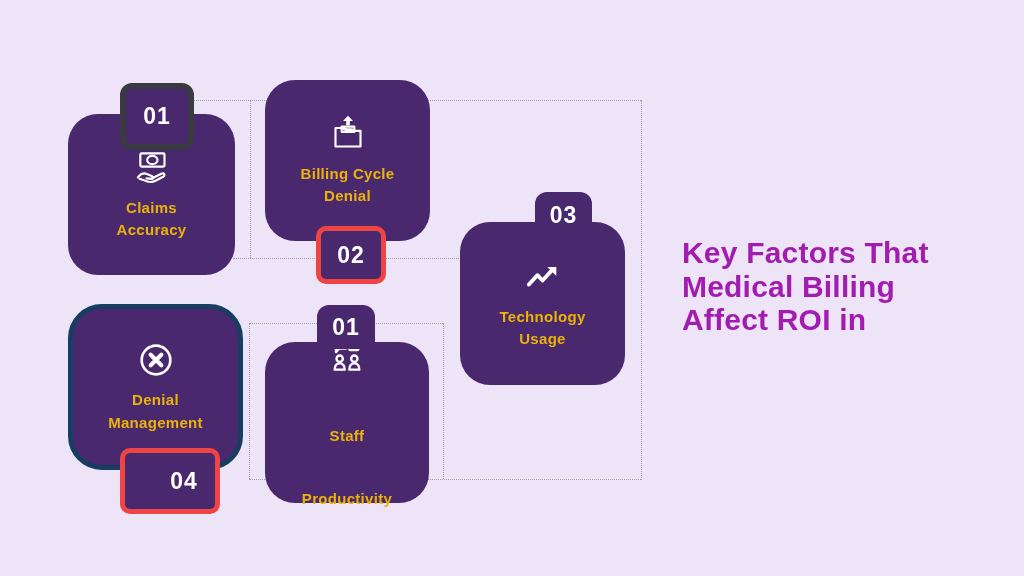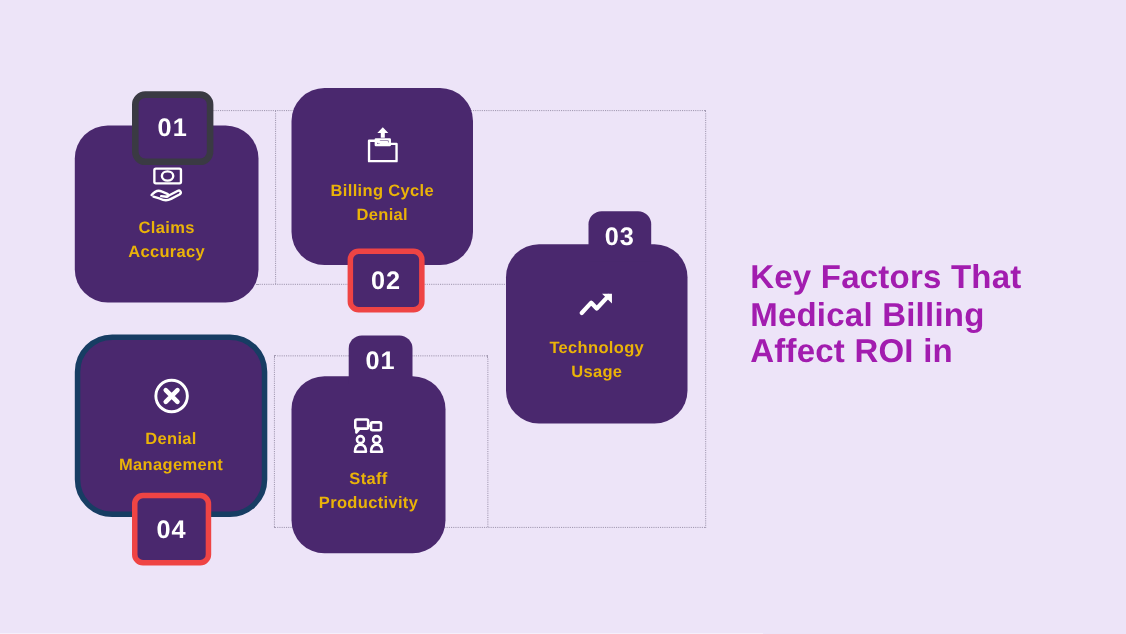--- a/index.html
+++ b/index.html
@@ -29,22 +29,22 @@
   .badge.frame-navy{border:5px solid #ef4444;border-radius:10px;}
   .badge.tab-top{border-radius:12px 12px 0 0;}
   
   #card-1{left:68px;top:114px;width:167px;height:161px;}
   #badge-1{left:120px;top:83px;width:62px;height:55px;}
   #card-2{left:265px;top:80px;width:165px;height:161px;}
   #badge-2{left:316px;top:226px;width:60px;height:48px;}
   #card-3{left:460px;top:222px;width:165px;height:163px;}
   #badge-3{left:535px;top:192px;width:57px;height:46px;}
   #card-4{left:68px;top:304px;width:165px;height:156px;border:5px solid #173d63;border-radius:34px;}
-  #badge-4{left:120px;top:448px;width:62px;height:56px;}
-  #card-5{left:265px;top:342px;width:140px;height:161px;}
+  #badge-4{left:120px;top:448px;width:62px;height:56px;padding-left:28px;}
+  #card-5{left:265px;top:342px;width:164px;height:161px;gap:41px;}
   #badge-5{left:317px;top:305px;width:58px;height:44px;}
   
   #ln-h1{left:181px;top:100px;width:460px;}
   #ln-v1{left:250px;top:100px;height:158px;}
   #ln-h2{left:233px;top:258px;width:232px;}
   #ln-v2{left:641px;top:100px;height:380px;}
   #ln-h3{left:249px;top:323px;width:194px;}
   #ln-v3{left:443px;top:323px;height:156px;}
   #ln-v4{left:249px;top:323px;height:156px;}
   #ln-h4{left:249px;top:479px;width:392px;}

